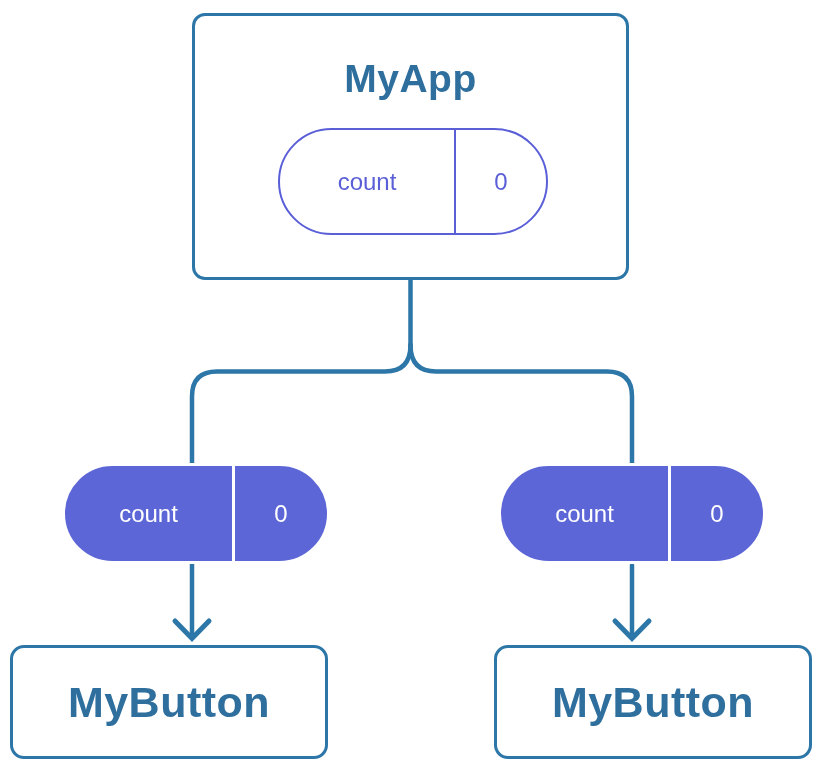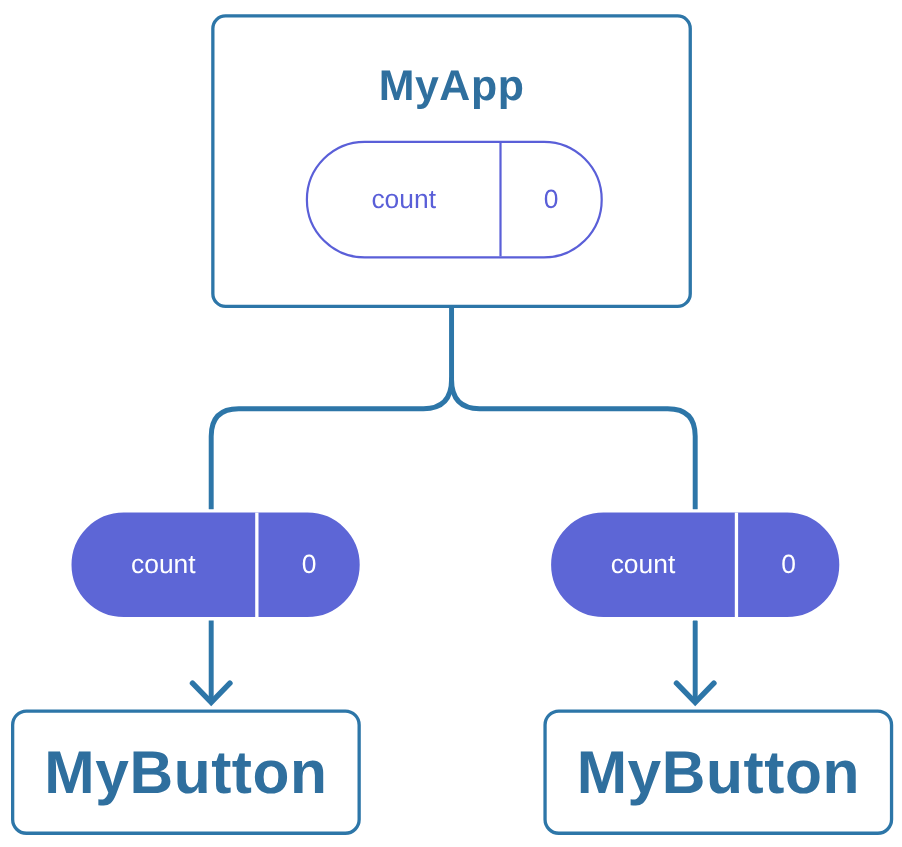--- a/index.html
+++ b/index.html
@@ -94,21 +94,21 @@
   .pill-left  { left: 62px;  top: 463px; }
   .pill-right { left: 498px; top: 463px; }
 
   .node-leaf {
     width: 318px; height: 114px;
     border-radius: 14px;
     display: flex;
     align-items: center;
     justify-content: center;
   }
-  .node-leaf .node-title { font-size: 55px; text-align: center; }
+  .node-leaf .node-title { font-size: 43px; text-align: center; }
   .leaf-left  { left: 10px;  top: 645px; }
   .leaf-right { left: 494px; top: 645px; }
 </style>
 </head>
 <body>
 
 <div class="canvas">
 
   <svg class="connectors" width="820" height="770" viewBox="0 0 820 770" fill="none" stroke="currentColor" stroke-width="4.5" stroke-linecap="round">
     <path d="M410.5 280 L410.5 345"></path>

